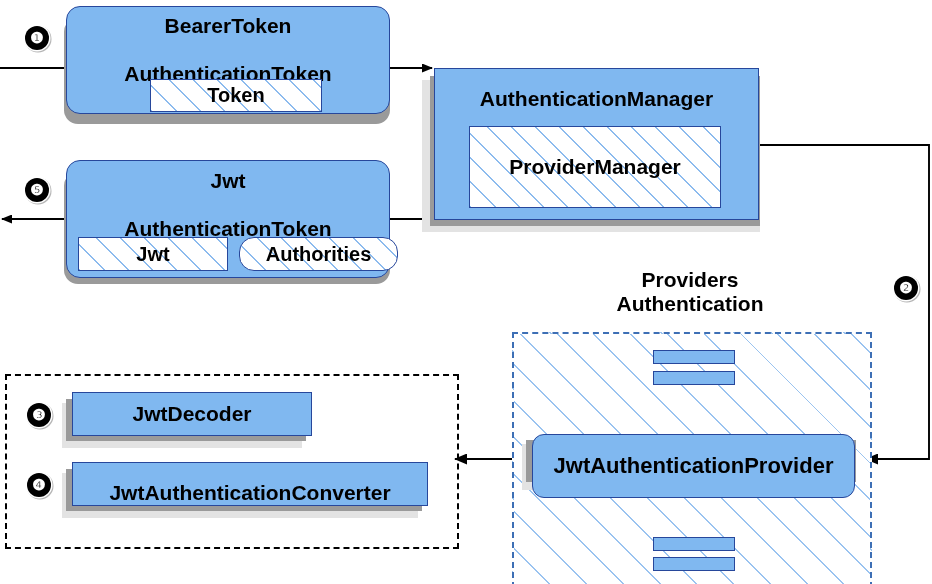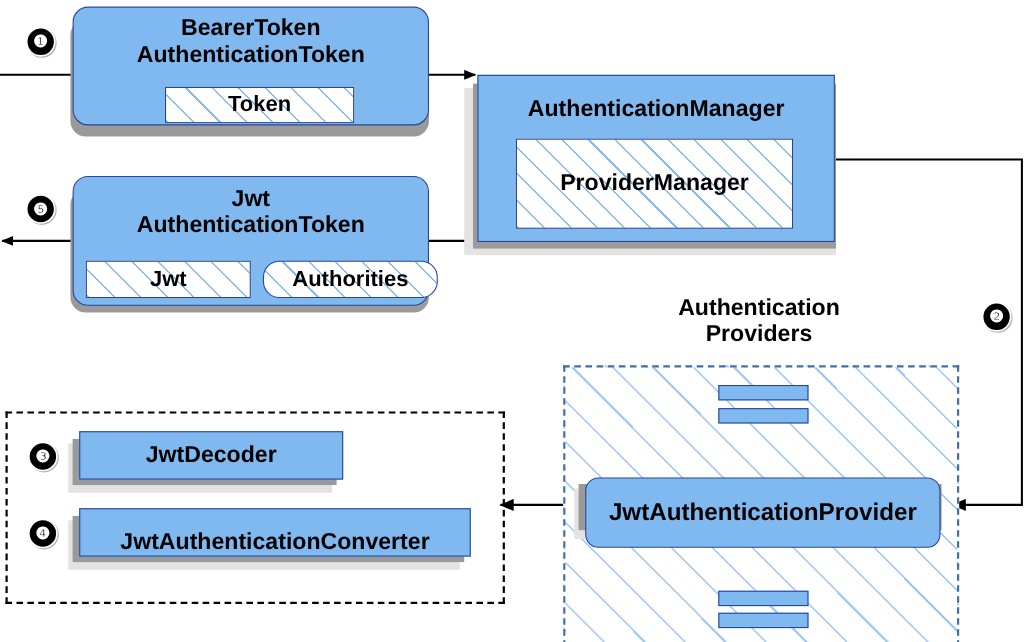--- a/index.html
+++ b/index.html
@@ -5,21 +5,21 @@
   html,body{margin:0;padding:0;background:#ffffff;}
   body{width:932px;height:584px;position:relative;overflow:hidden;
        font-family:"Liberation Sans",sans-serif;}
   #stage{position:absolute;left:0;top:0;width:932px;height:584px;}
 
   
   .box{position:absolute;box-sizing:border-box;display:flex;align-items:center;
        justify-content:center;text-align:center;color:#000;font-weight:bold;
        line-height:1.12;}
   .blue{background:#80B8F0;border:1.6px solid #27479B;}
-  .rounded{border-radius:14px;}
+  .rounded{border-radius:14px;gap:24px;}
   .shadow{position:absolute;background:#9a9a9a;}
   .shadow2{position:absolute;background:#e3e3e3;}
 
   
   .hatch{
     background-color:#ffffff;
     background-image:repeating-linear-gradient(45deg,
         rgba(120,175,235,.85) 0 1.4px, rgba(0,0,0,0) 1.4px 17px);
     border:1.6px solid #27479B;
   }
@@ -104,22 +104,22 @@
   <div class="shadow" style="left:430px;top:76px;width:330px;height:150px;"></div>
   <div class="box blue" style="left:434px;top:68px;width:325px;height:152px;flex-direction:column;
               justify-content:flex-start;padding-top:18px;font-size:21px;">
     <div>AuthenticationManager</div>
   </div>
   <div class="box hatch" style="left:469px;top:126px;width:252px;height:82px;font-size:21px;">
     <span>ProviderManager</span>
   </div>
 
   <div class="label" style="left:570px;top:268px;width:240px;font-size:21px;">
+    <div>Providers</div>
     <div>Authentication</div>
-    <div>Providers</div>
   </div>
   <div class="hatchpanel" style="position:absolute;left:512px;top:332px;width:356px;height:252px;"></div>
 
   <div class="box blue" style="left:653px;top:350px;width:82px;height:14px;"></div>
   <div class="box blue" style="left:653px;top:371px;width:82px;height:14px;"></div>
 
   <div class="box blue" style="left:653px;top:537px;width:82px;height:14px;"></div>
   <div class="box blue" style="left:653px;top:557px;width:82px;height:14px;"></div>
 
   <div class="shadow2" style="left:522px;top:444px;width:332px;height:46px;"></div>

